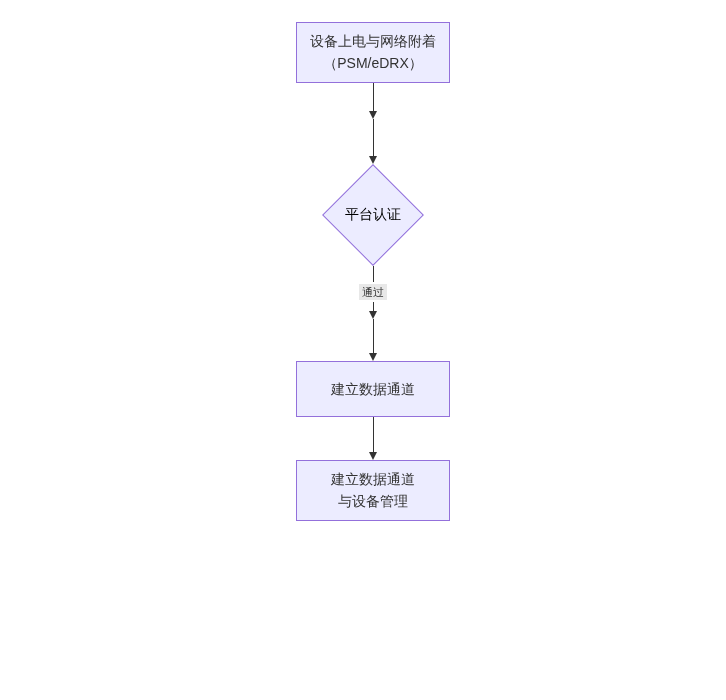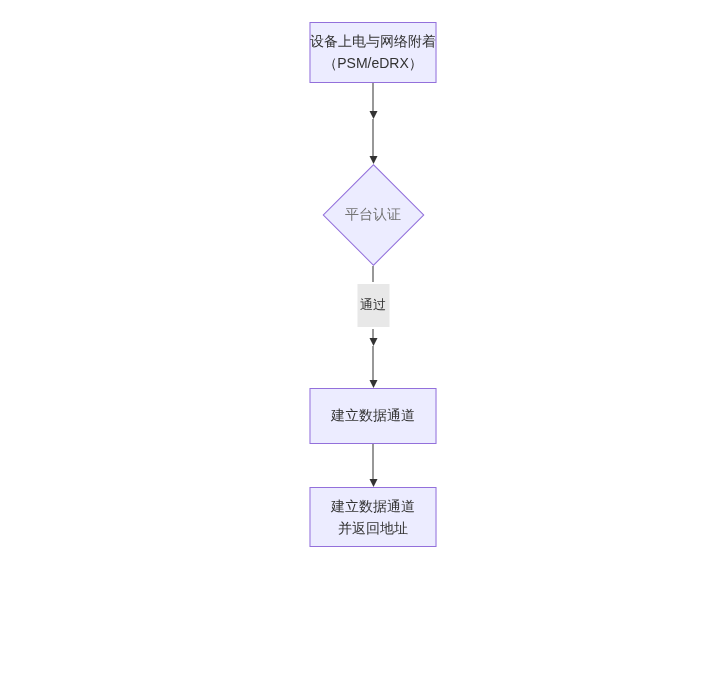--- a/index.html
+++ b/index.html
@@ -18,21 +18,21 @@
     left: 373px;
     transform: translateX(-50%);
     display: flex;
     flex-direction: column;
     align-items: center;
   }
   .node {
     background: #ECECFF;
     border: 1px solid #9370DB;
     color: #333333;
-    width: 127px;
+    width: 154px;
     min-height: 56px;
     display: flex;
     flex-direction: column;
     align-items: center;
     justify-content: center;
     font-size: 14px;
     line-height: 1.6;
     text-align: center;
     padding: 7px 8px;
   }
@@ -55,23 +55,23 @@
   }
   .a1 .arrow-line { height: 28px; }
   .a2 .arrow-line { height: 37px; }
   .a4 .arrow-line { height: 34px; }
   .a5 .arrow-line { height: 35px; }
   .a3 .seg-top { height: 16px; }
   .a3 .seg-bottom { height: 9px; }
   .edge-label {
     background: #e8e8e8;
     color: #333333;
-    font-size: 13px;
+    font-size: 11px;
     line-height: 1.3;
-    padding: 13px 3px;
+    padding: 1px 3px;
     margin: 2px 0;
     white-space: nowrap;
   }
   .diamond {
     position: relative;
     width: 104px;
     height: 102px;
     display: flex;
     align-items: center;
     justify-content: center;
@@ -82,21 +82,21 @@
     top: 50%;
     width: 72px;
     height: 72px;
     transform: translate(-50%, -50%) rotate(45deg);
     background: #ECECFF;
     border: 1px solid #9370DB;
   }
   .diamond-text {
     position: relative;
     font-size: 14px;
-    color: #737373;
+    color: #000000;
     white-space: nowrap;
   }
 </style>
 </head>
 <body>
 
 <div class="flow">
 
   <div class="node">
     <span class="node-line">设备上电与网络附着</span>
@@ -136,16 +136,16 @@
     <span class="node-line">建立数据通道</span>
   </div>
 
   <div class="arrow a5">
     <div class="arrow-line"></div>
     <div class="arrow-head"></div>
   </div>
 
   <div class="node">
     <span class="node-line">建立数据通道</span>
-    <span class="node-line">并返回地址</span>
+    <span class="node-line">与设备管理</span>
   </div>
 
 </div>
 
 </body></html>

